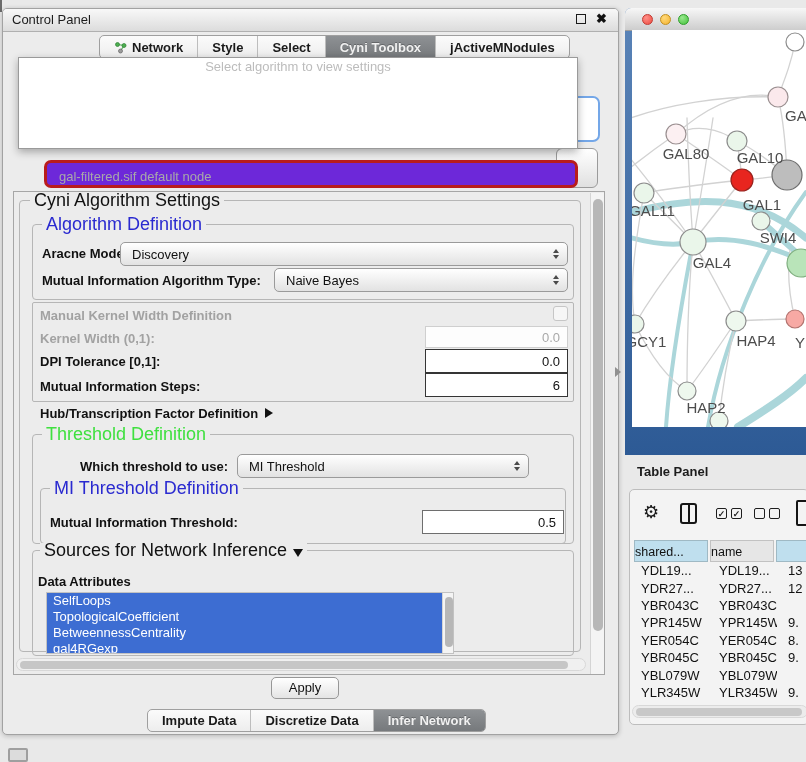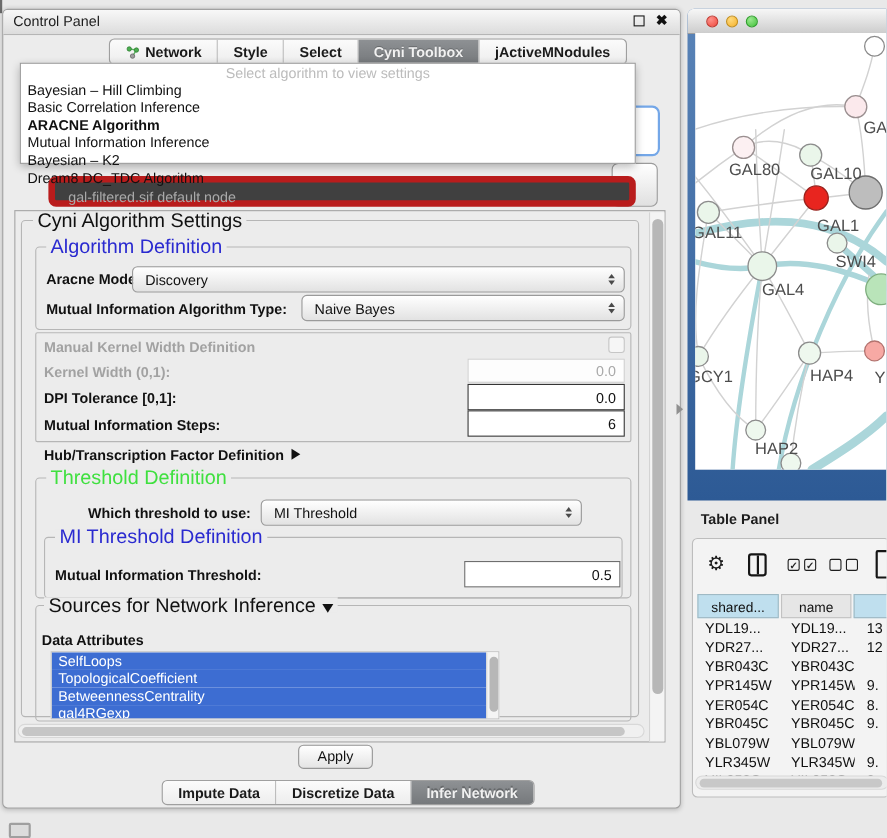--- a/index.html
+++ b/index.html
@@ -71,21 +71,21 @@
   .light{position:absolute;width:11px;height:11px;border-radius:50%;top:6px;box-sizing:border-box;}
   #canvas{position:absolute;left:7px;top:22px;width:174px;height:397px;background:#fff;overflow:hidden;}
   
   #tp-bar{position:absolute;left:620px;top:455px;width:186px;height:32px;}
   #tp-bar .t{position:absolute;left:17px;top:9px;font-size:13px;color:#1c1c1c;font-weight:bold;}
   #tp{position:absolute;left:629px;top:489px;width:180px;height:236px;background:#f3f3f3;
       border:1px solid #bdbdbd;border-radius:5px;box-sizing:border-box;overflow:hidden;}
   .ticon{position:absolute;}
   .tcb{position:absolute;width:11px;height:11px;border:1.6px solid #1d1d1d;border-radius:2px;
       font-size:9px;line-height:10px;text-align:center;font-weight:bold;color:#1d1d1d;box-sizing:border-box;}
-  .thcell{position:absolute;top:0;height:22px;font-size:12.5px;color:#111;text-align:center;
+  .thcell{position:absolute;top:0;height:22px;font-size:12.5px;color:#111;
       line-height:22px;box-sizing:border-box;}
   .trow{display:flex;height:17.4px;align-items:center;font-size:13px;color:#111;}
   .trow .c1{flex:0 0 78px;padding-left:11px;box-sizing:border-box;white-space:nowrap;overflow:hidden;}
   .trow .c2{flex:0 0 69px;padding-left:11px;box-sizing:border-box;white-space:nowrap;overflow:hidden;}
   .trow .c3{flex:1;padding-left:11px;white-space:nowrap;overflow:hidden;}
 </style>
 </head>
 <body>
 
 <div id="page">
@@ -223,36 +223,28 @@
           <span>Discretize Data</span>
         </div>
         <div class="seg sel">
           <span>Infer Network</span>
         </div>
       </div>
   </div>
 
   <div id="popup">
     <div class="hdr">Select algorithm to view settings</div>
-    <div id="popup-items">
-        <div class="pitem">Bayesian – Hill Climbing</div>
-        <div class="pitem">Basic Correlation Inference</div>
-        <div class="pitem" style="font-weight: bold;">ARACNE Algorithm</div>
-        <div class="pitem">Mutual Information Inference</div>
-        <div class="pitem">Bayesian – K2</div>
-        <div class="pitem">Dream8 DC_TDC Algorithm</div>
-      </div>
   </div>
 
   <div class="abs" style="left:556px;top:96px;width:40px;height:42px;border:2.5px solid #74a7e8;border-radius:7px;
               background:#fff;z-index:4;"></div>
   <div class="abs" style="left:556px;top:148px;width:40px;height:38px;border:1px solid #9b9b9b;border-radius:6px;
               background:linear-gradient(#fff,#e0e0e0);z-index:4;"></div>
-  <div class="abs" style="left:44px;top:160px;width:534px;height:28px;border:6px solid #b91c1c;border-radius:7px;
-              background:#404040;z-index:5;font-size:13px;color:#a9a9a9;line-height:28px;padding-left:12px;
+  <div class="abs" style="left:44px;top:160px;width:534px;height:28px;border:3px solid #b91c1c;border-radius:7px;
+              background:#6d28d9;z-index:5;font-size:13px;color:#a9a9a9;line-height:28px;padding-left:12px;
               box-sizing:border-box;">
     <span>gal-filtered.sif default node</span>
   </div>
 
   <div id="nw">
     <div class="bar">
       <span class="light" style="left:17px;background:radial-gradient(circle at 35% 30%,#ff9089,#ee4b40);border:1px solid #c13a32;"></span>
       <span class="light" style="left:35px;background:radial-gradient(circle at 35% 30%,#ffd97a,#f5b32e);border:1px solid #c28f1f;"></span>
       <span class="light" style="left:53px;background:radial-gradient(circle at 35% 30%,#9ae88f,#43c23a);border:1px solid #2f9e2c;"></span>
     </div>

